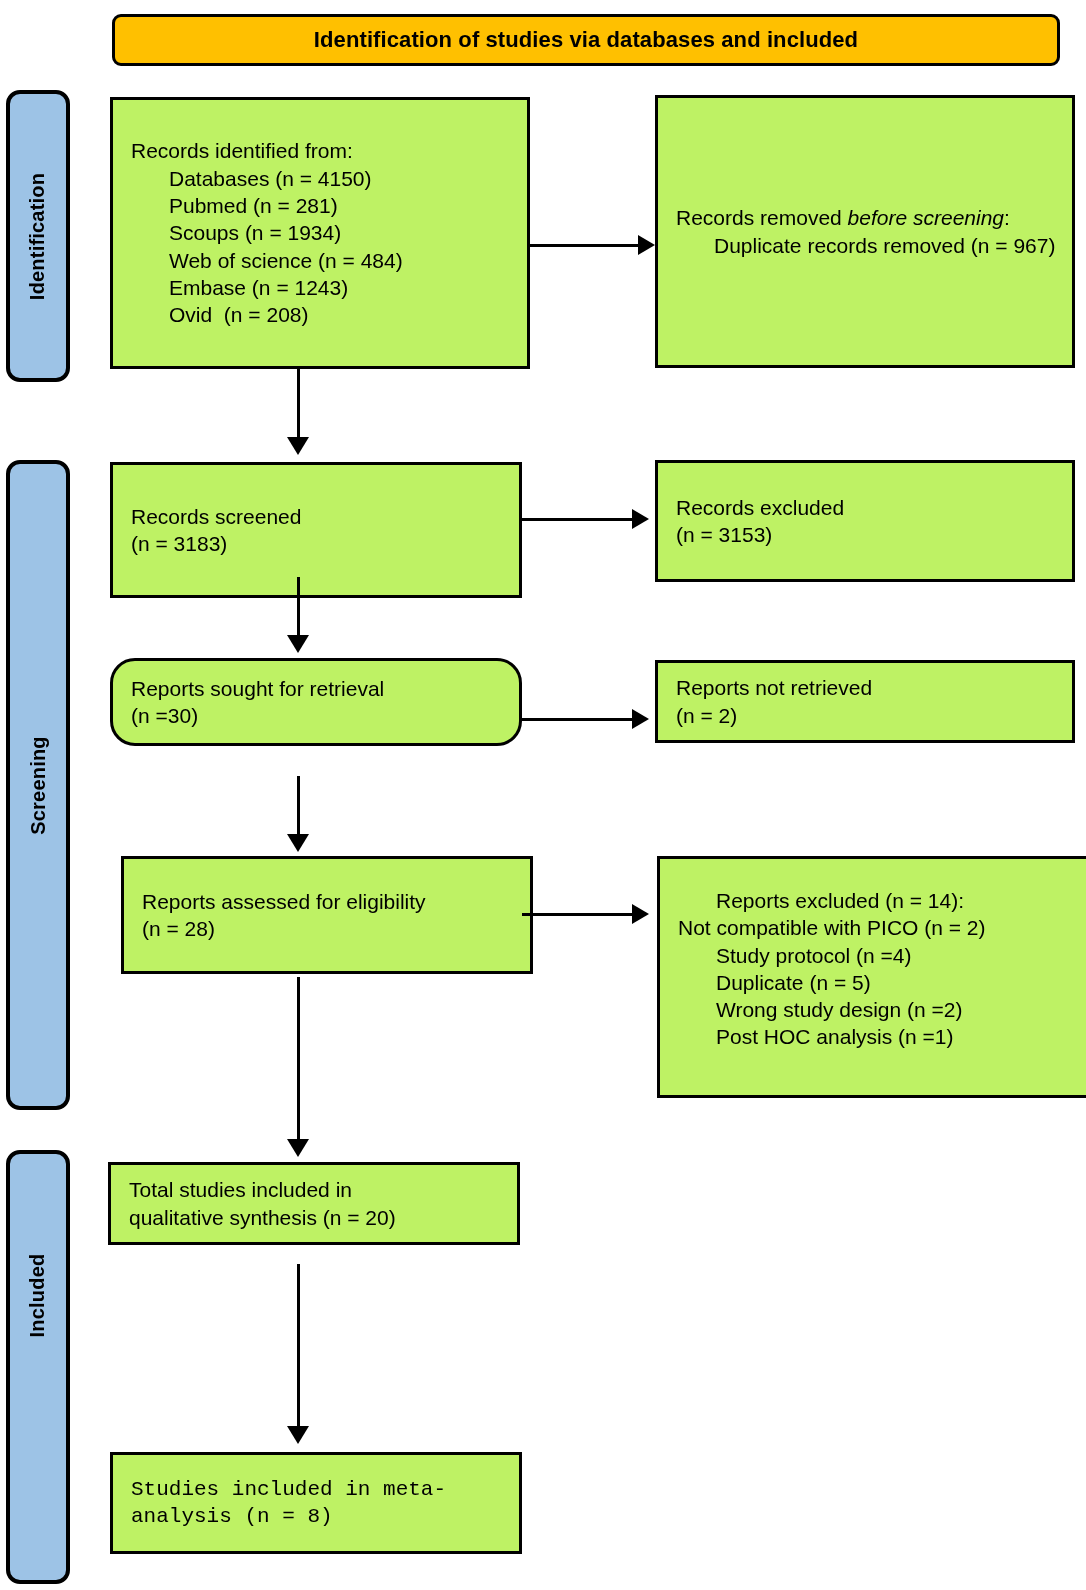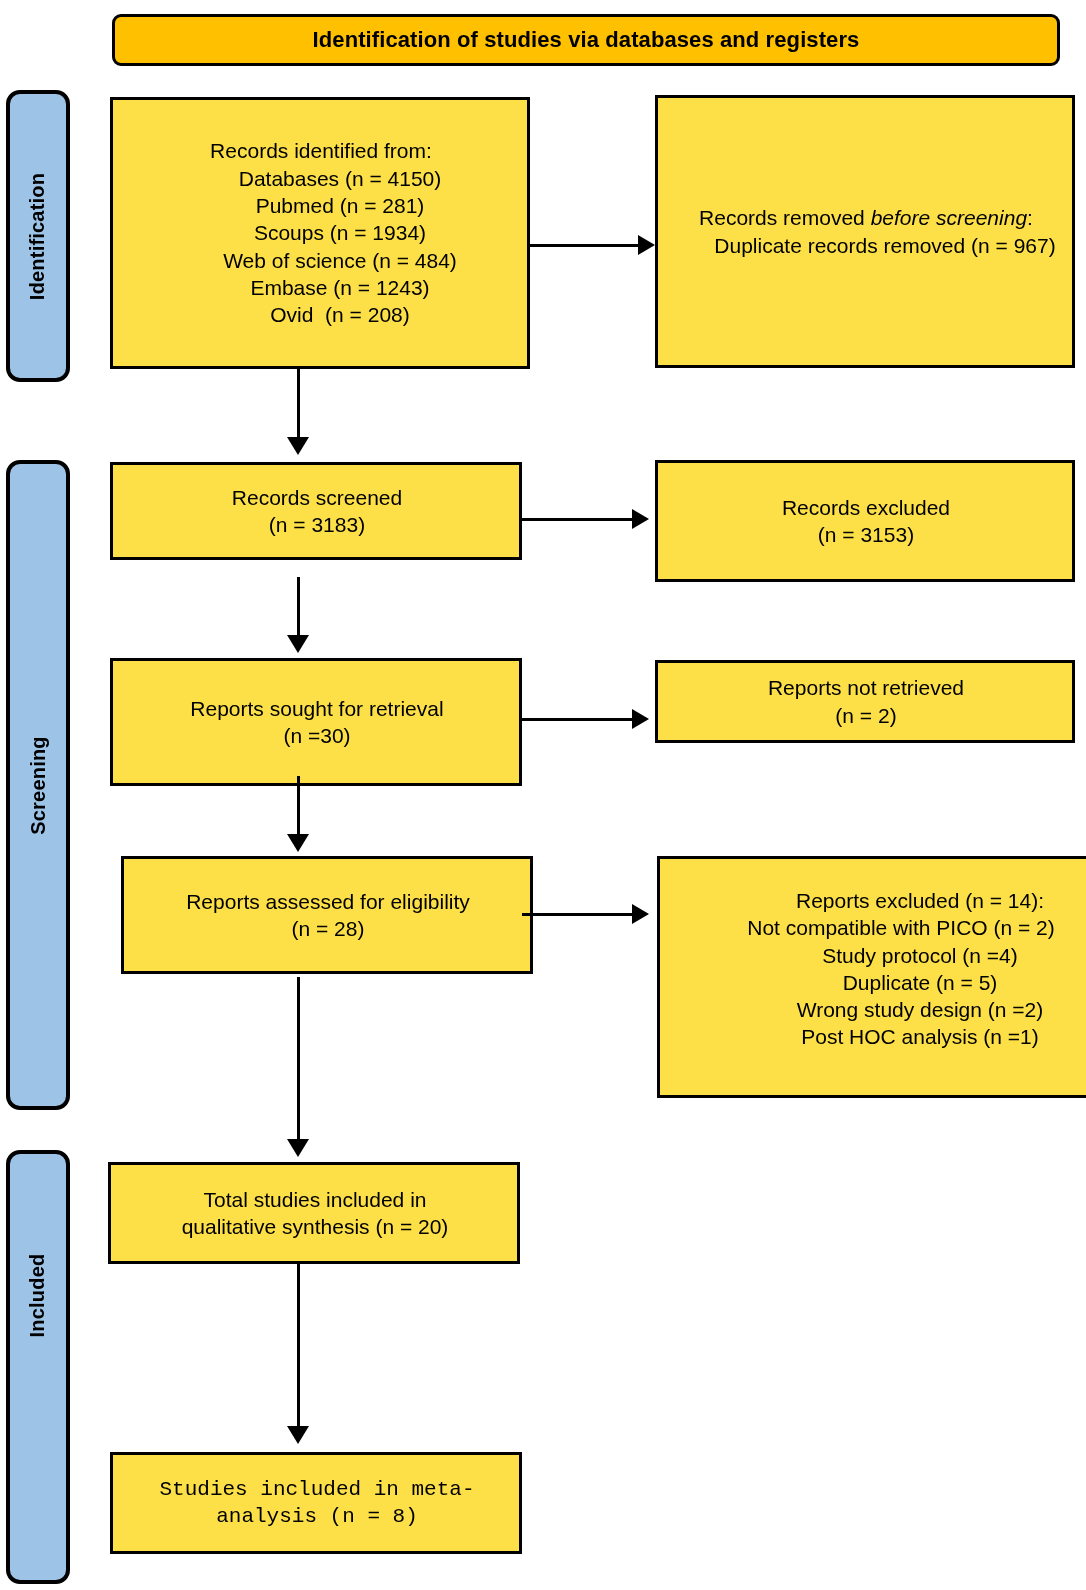--- a/index.html
+++ b/index.html
@@ -68,50 +68,49 @@
     letter-spacing: 0.2px;
   }
   .phase-identification { top: 90px;   height: 292px; }
   .phase-screening     { top: 460px;  height: 650px; }
   .phase-included      { top: 1150px; height: 434px; }
   .phase-included .phase-text { position: relative; top: -72px; }
 
   
   .box {
     position: absolute;
-    background: #fde047;
+    background: #bef264;
     border: 3px solid #000000;
     box-sizing: border-box;
     display: flex;
     flex-direction: column;
     justify-content: center;
     padding: 4px 16px 4px 18px;
-    align-items: center;
   }
   .box p {
     margin: 0;
     font-size: 21px;
     line-height: 1.30;
     white-space: pre-wrap;
   }
   .indent-1 { padding-left: 38px; text-indent: -0px; }
   .hang     { padding-left: 38px; text-indent: -38px; }
   .hang2    { padding-left: 38px; text-indent: 0px; }
   .it { font-style: italic; }
 
   
   .box-identified    { left: 110px; top: 97px;   width: 420px;  height: 272px; }
   .box-removed       { left: 655px; top: 95px;   width: 420px;  height: 273px; justify-content: center; }
-  .box-screened      { left: 110px; top: 462px;  width: 412px;  height: 98px; }
+  .box-screened      { left: 110px; top: 462px;  width: 412px;  height: 136px; }
   .box-excluded      { left: 655px; top: 460px;  width: 420px;  height: 122px; }
-  .box-sought        { left: 110px; top: 658px;  width: 412px;  height: 128px; }
+  .box-sought        { left: 110px; top: 658px;  width: 412px;  height: 88px; border-radius: 25px; }
   .box-notretrieved  { left: 655px; top: 660px;  width: 420px;  height: 83px; }
   .box-assessed      { left: 121px; top: 856px;  width: 412px;  height: 118px; }
   .box-repexcluded   { left: 657px; top: 856px;  width: 486px;  height: 242px; justify-content: flex-start; padding-top: 28px; }
-  .box-qualitative   { left: 108px; top: 1162px; width: 412px;  height: 102px; }
+  .box-qualitative   { left: 108px; top: 1162px; width: 412px;  height: 83px; }
   .box-meta          { left: 110px; top: 1452px; width: 412px;  height: 102px; font-family: Liberation Mono, monospace; }
 
   
   .hline {
     position: absolute;
     height: 0;
     border-top: 3px solid #000000;
   }
   .vline {
     position: absolute;
@@ -157,21 +156,21 @@
   .d4 { left: 287px; top: 1139px; }
   .v5 { left: 297px; top: 1264px; height: 166px; }
   .d5 { left: 287px; top: 1426px; }
 </style>
 </head>
 <body>
 
 <div id="stage">
 
   <div class="banner">
-    <div class="banner-text">Identification of studies via databases and registers</div>
+    <div class="banner-text">Identification of studies via databases and included</div>
   </div>
 
   <div class="phase phase-identification">
     <span class="phase-text">Identification</span>
   </div>
   <div class="phase phase-screening">
     <span class="phase-text">Screening</span>
   </div>
   <div class="phase phase-included">
     <span class="phase-text">Included</span>

